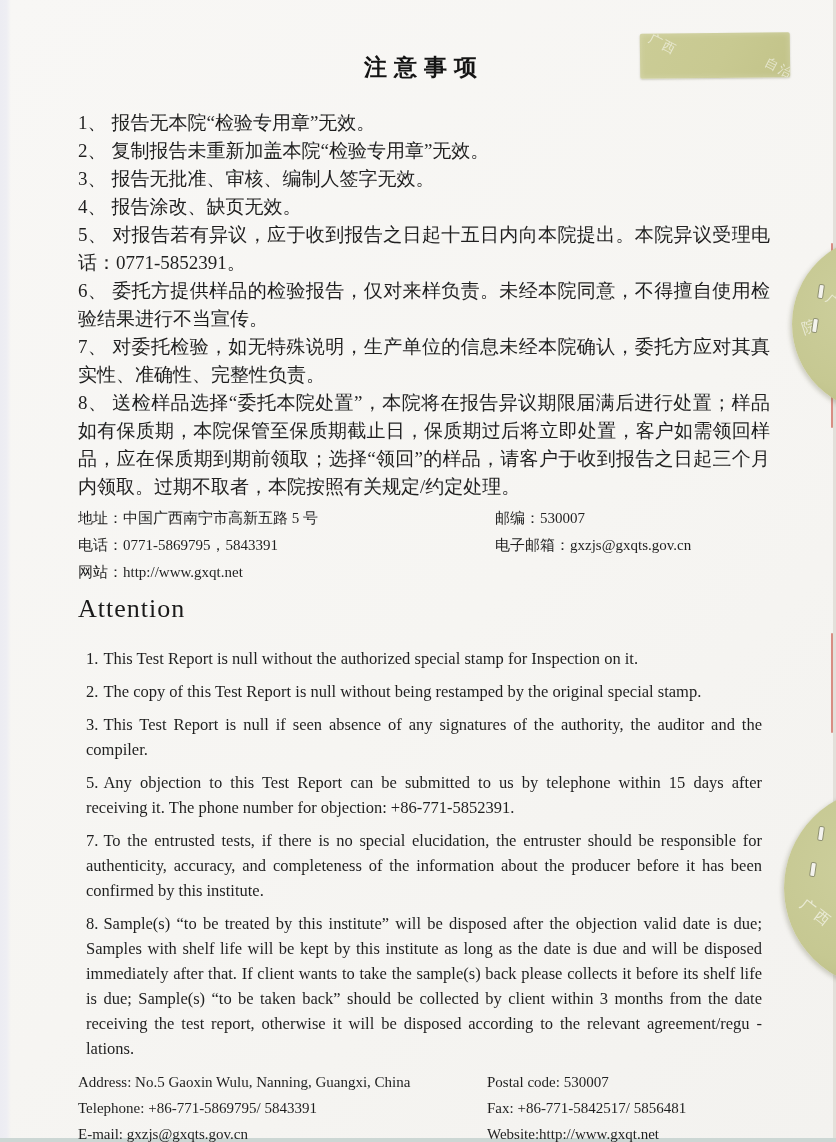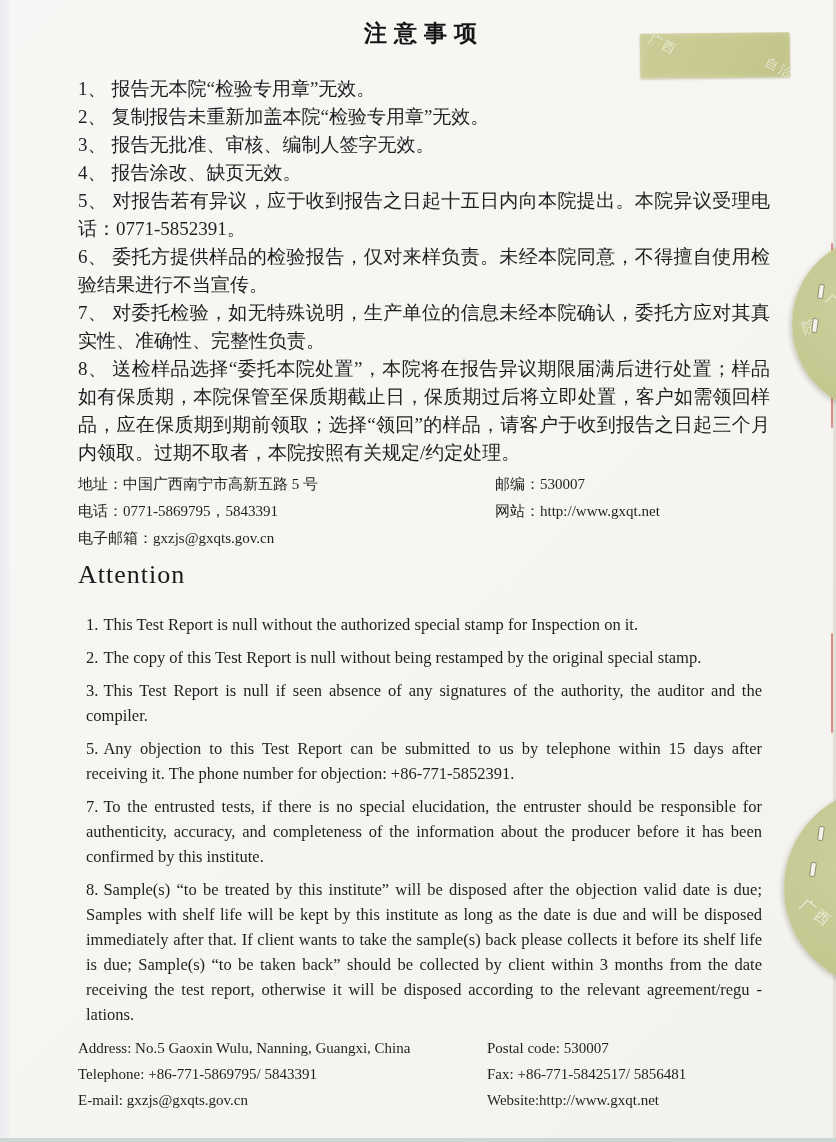--- a/index.html
+++ b/index.html
@@ -44,21 +44,21 @@
   .staple{position:absolute;width:4px;height:13px;background:#f4f3ee;border:1px solid #8e9070;border-radius:2px;transform:rotate(8deg);}
   .seal.s1 .st1{left:26px;top:48px;}
   .seal.s1 .st2{left:20px;top:82px;}
   .seal.s2 .st1{left:34px;top:38px;}
   .seal.s2 .st2{left:26px;top:74px;}
 
   
   .content{position:absolute;left:78px;top:0;width:692px;}
 
   .title-cn{
-    margin:18px 0 0 0;text-align:center;font-size:23px;font-weight:bold;
+    margin:52px 0 0 0;text-align:center;font-size:23px;font-weight:bold;
     letter-spacing:7px;color:#141414;
   }
   .cn-list{margin-top:26px;font-size:19px;line-height:28px;text-align:justify;text-align-last:left;}
   .cn-list p{margin:0;}
   .num{margin-right:5px;}
 
   .contact{display:grid;grid-template-columns:409px 283px;column-gap:8px;font-size:15px;line-height:27px;margin-top:4px;}
   .contact div{white-space:nowrap;}
 
   .title-en{
@@ -110,22 +110,22 @@
       <p><span class="num">5、</span><span>对报告若有异议，应于收到报告之日起十五日内向本院提出。本院异议受理电话：0771-5852391。</span></p>
       <p><span class="num">6、</span><span>委托方提供样品的检验报告，仅对来样负责。未经本院同意，不得擅自使用检验结果进行不当宣传。</span></p>
       <p><span class="num">7、</span><span>对委托检验，如无特殊说明，生产单位的信息未经本院确认，委托方应对其真实性、准确性、完整性负责。</span></p>
       <p><span class="num">8、</span><span>送检样品选择“委托本院处置”，本院将在报告异议期限届满后进行处置；样品如有保质期，本院保管至保质期截止日，保质期过后将立即处置，客户如需领回样品，应在保质期到期前领取；选择“领回”的样品，请客户于收到报告之日起三个月内领取。过期不取者，本院按照有关规定/约定处理。</span></p>
     </div>
 
     <div class="contact">
       <div>地址：中国广西南宁市高新五路 5 号</div>
       <div>邮编：530007</div>
       <div>电话：0771-5869795，5843391</div>
+      <div>电子邮箱：gxzjs@gxqts.gov.cn</div>
       <div>网站：http://www.gxqt.net</div>
-      <div>电子邮箱：gxzjs@gxqts.gov.cn</div>
     </div>
 
     <h2 class="title-en">Attention</h2>
 
     <div class="en-list">
       <p><span class="num">1.</span><span>This Test Report is null without the authorized special stamp for Inspection on it.</span></p>
       <p><span class="num">2.</span><span>The copy of this Test Report is null without being restamped by the original special stamp.</span></p>
       <p><span class="num">3.</span><span>This Test Report is null if seen absence of any signatures of the authority, the auditor and the compiler.</span></p>
       <p><span class="num">5.</span><span>Any objection to this Test Report can be submitted to us by telephone within 15 days after receiving it. The phone number for objection: +86-771-5852391.</span></p>
       <p><span class="num">7.</span><span>To the entrusted tests, if there is no special elucidation, the entruster should be responsible for authenticity, accuracy, and completeness of the information about the producer before it has been confirmed by this institute.</span></p>

